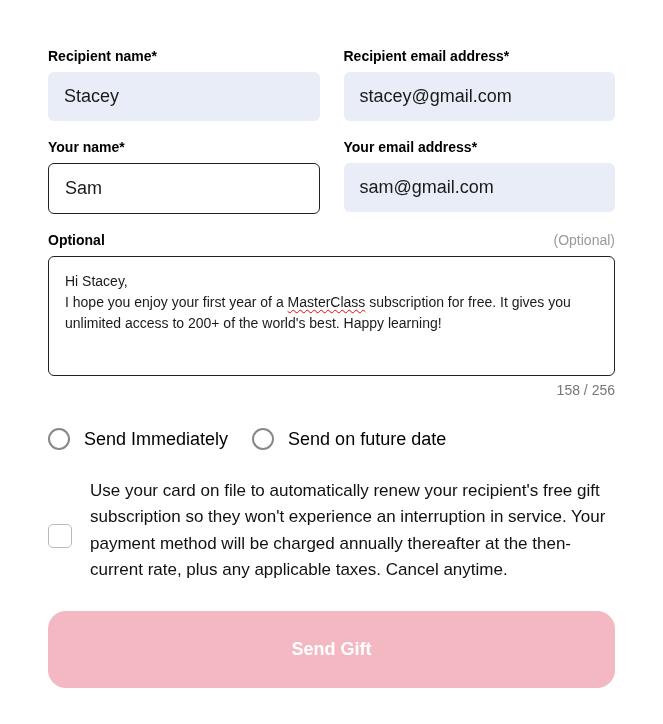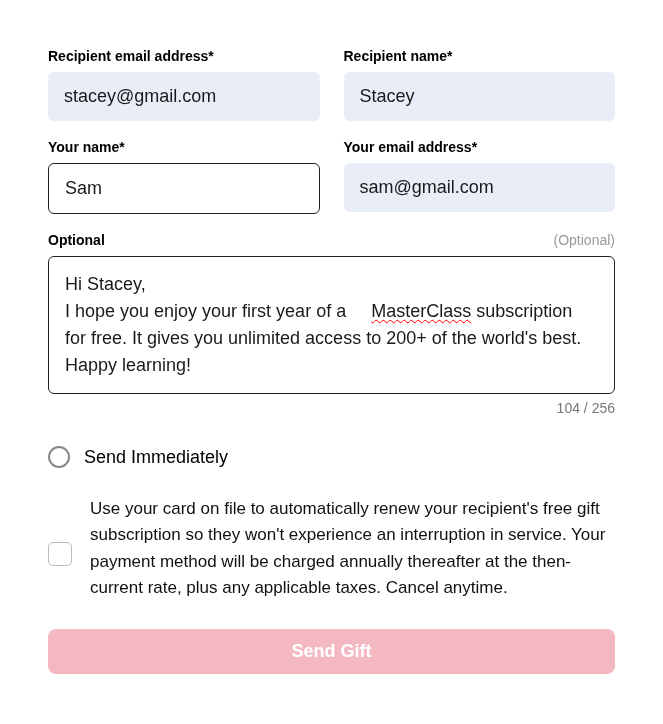--- a/index.html
+++ b/index.html
@@ -50,36 +50,35 @@
     .text-input.filled-blue {
       background: #e8edf7;
     }
     .text-input.outlined {
       background: #fff;
       border: 1.5px solid #222;
     }
     .message-area {
       width: 100%;
       padding: 14px 16px;
-      font-size: 18px;
+      font-size: 14px;
       line-height: 1.5;
       border: 1.5px solid #222;
       border-radius: 6px;
       background: #fff;
       outline: none;
       resize: both;
       min-height: 120px;
       color: #1a1a1a;
       font-family: inherit;
     }
     .spellcheck-line {
       text-decoration: underline wavy red;
       text-decoration-thickness: 1px;
       text-underline-offset: 2px;
-      margin-left: 20px;
     }
     .counter {
       text-align: right;
       font-size: 14px;
       color: #777;
       margin-top: 6px;
     }
     .radios {
       display: flex;
       gap: 24px;
@@ -117,71 +116,75 @@
       margin-top: 46px;
       background: #fff;
     }
     .renewal-text {
       font-size: 17px;
       line-height: 1.55;
       color: #111;
     }
     .send-btn {
       width: 100%;
-      padding: 12px;
+      padding: 28px;
       background: #f4b8c2;
       color: #fff;
       font-size: 18px;
       font-weight: 700;
       border: none;
-      border-radius: 8px;
+      border-radius: 18px;
       cursor: pointer;
     }
     .message-block { margin-bottom: 6px; }
   </style>
 </head>
 <body>
 
 
 
 <div class="form-row">
   <div class="form-col">
+    <label class="field-label">Recipient name*</label>
+    <input type="text" class="text-input filled-blue" value="Stacey" style="">
+  </div>
+  <div class="form-col">
     <label class="field-label">Recipient email address*</label>
     <input type="text" class="text-input filled-blue" value="stacey@gmail.com" style="">
-  </div>
-  <div class="form-col">
-    <label class="field-label">Recipient name*</label>
-    <input type="text" class="text-input filled-blue" value="Stacey" style="">
   </div>
 </div>
 
 <div class="form-row">
   <div class="form-col">
     <label class="field-label">Your name*</label>
     <input type="text" class="text-input outlined" value="Sam" style="">
   </div>
   <div class="form-col">
     <label class="field-label">Your email address*</label>
     <input type="text" class="text-input filled-blue" value="sam@gmail.com" style="">
   </div>
 </div>
 
 <div class="message-block">
   <div class="label-row">
     <span class="field-label" style="margin-bottom:0">Optional</span>
     <span class="optional-tag">(Optional)</span>
   </div>
   <div class="message-area" contenteditable="true" style=""><span>Hi Stacey,</span><br><span>I hope you enjoy your first year of a </span><span class="spellcheck-line">MasterClass</span><span> subscription for free. It gives you unlimited access to 200+ of the world's best. Happy learning!</span></div>
-  <div class="counter">104 / 256</div>
+  <div class="counter">158 / 256</div>
 </div>
 
 <div class="radios">
   <div class="radio-option">
     <span class="radio-circle"></span>
     <span>Send Immediately</span>
+  </div>
+  <div class="radio-option">
+    <span class="radio-circle"></span>
+    <span>Send on future date</span>
   </div>
 </div>
 
 <div class="renewal-row">
   <div class="checkbox-box"></div>
   <div class="renewal-text">Use your card on file to automatically renew your recipient's free gift subscription so they won't experience an interruption in service. Your payment method will be charged annually thereafter at the then-current rate, plus any applicable taxes. Cancel anytime.</div>
 </div>
 
 <button class="send-btn">Send Gift</button>
 

